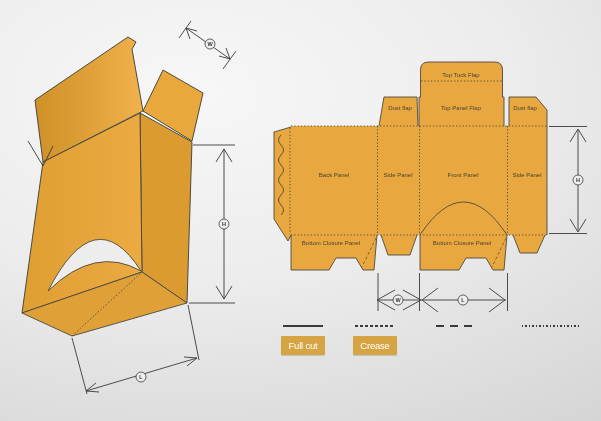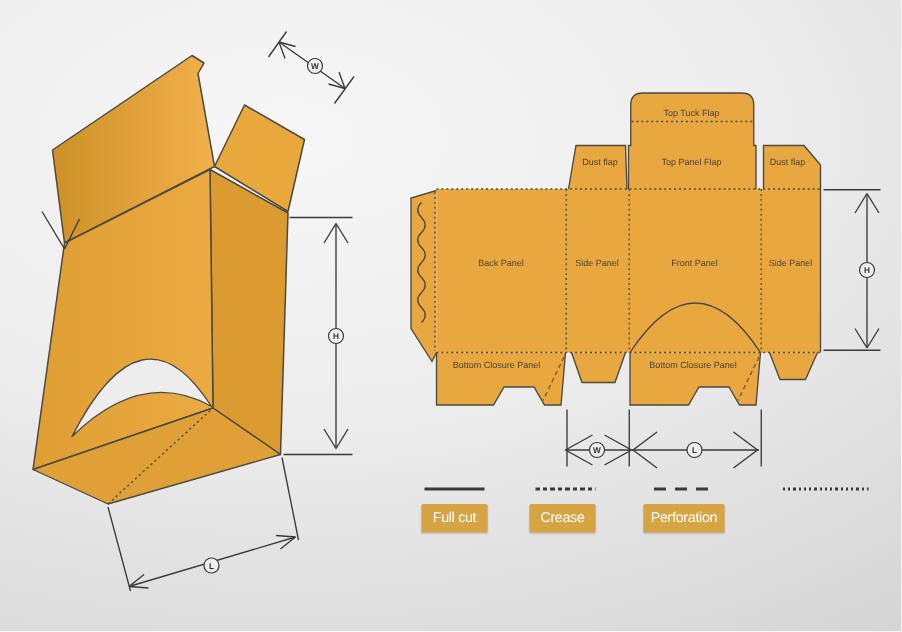--- a/index.html
+++ b/index.html
@@ -10,21 +10,21 @@
     background: radial-gradient(ellipse 130% 110% at 32% 22%, #f7f7f7 0%, #ececec 42%, #dadada 78%, #cfcfcf 100%);
     font-family:"Liberation Sans", sans-serif;
   }
   svg{position:absolute;left:0;top:0;}
   svg text{font-family:"Liberation Sans", sans-serif;}
   .panel-label{fill:#4a4433;font-size:6px;text-anchor:middle;}
   .dim-letter{fill:#333;font-size:5.5px;font-weight:bold;text-anchor:middle;}
   
   .lg-item{position:absolute;top:325px;display:flex;flex-direction:column;align-items:center;}
   .lg-i1{left:281px;width:44px;}
-  .lg-i2{left:353px;width:44px;align-items:flex-end;}
+  .lg-i2{left:353px;width:44px;}
   .lg-i3{left:429px;width:54px;}
   .lg-i4{left:511px;width:78px;}
   .lg-line{height:2px;width:40px;}
   .lg-line.solid{background:#3a3a3a;}
   .lg-line.dotted{background:repeating-linear-gradient(90deg,#3a3a3a 0 3px,transparent 3px 5px);}
   .lg-line.dashed{background:repeating-linear-gradient(90deg,#3a3a3a 0 8px,transparent 8px 14px);}
   .lg-line.finedot{height:1.5px;width:57px;background:repeating-linear-gradient(90deg,#3a3a3a 0 1.5px,transparent 1.5px 3.5px);}
   .lg-btn{
     margin-top:9px;height:19px;line-height:19px;width:100%;
     background:#D7A444;color:#fff;text-align:center;
@@ -179,19 +179,18 @@
 <div class="lg-item lg-i1">
   <div class="lg-line solid"></div>
   <div class="lg-btn">Full cut</div>
 </div>
 <div class="lg-item lg-i2">
   <div class="lg-line dotted"></div>
   <div class="lg-btn">Crease</div>
 </div>
 <div class="lg-item lg-i3">
   <div class="lg-line dashed"></div>
-  <div class="lg-btn">Perforation</div>
 </div>
 <div class="lg-item lg-i4">
   <div class="lg-line finedot"></div>
 </div>
 
 </div>
 
 </body></html>

